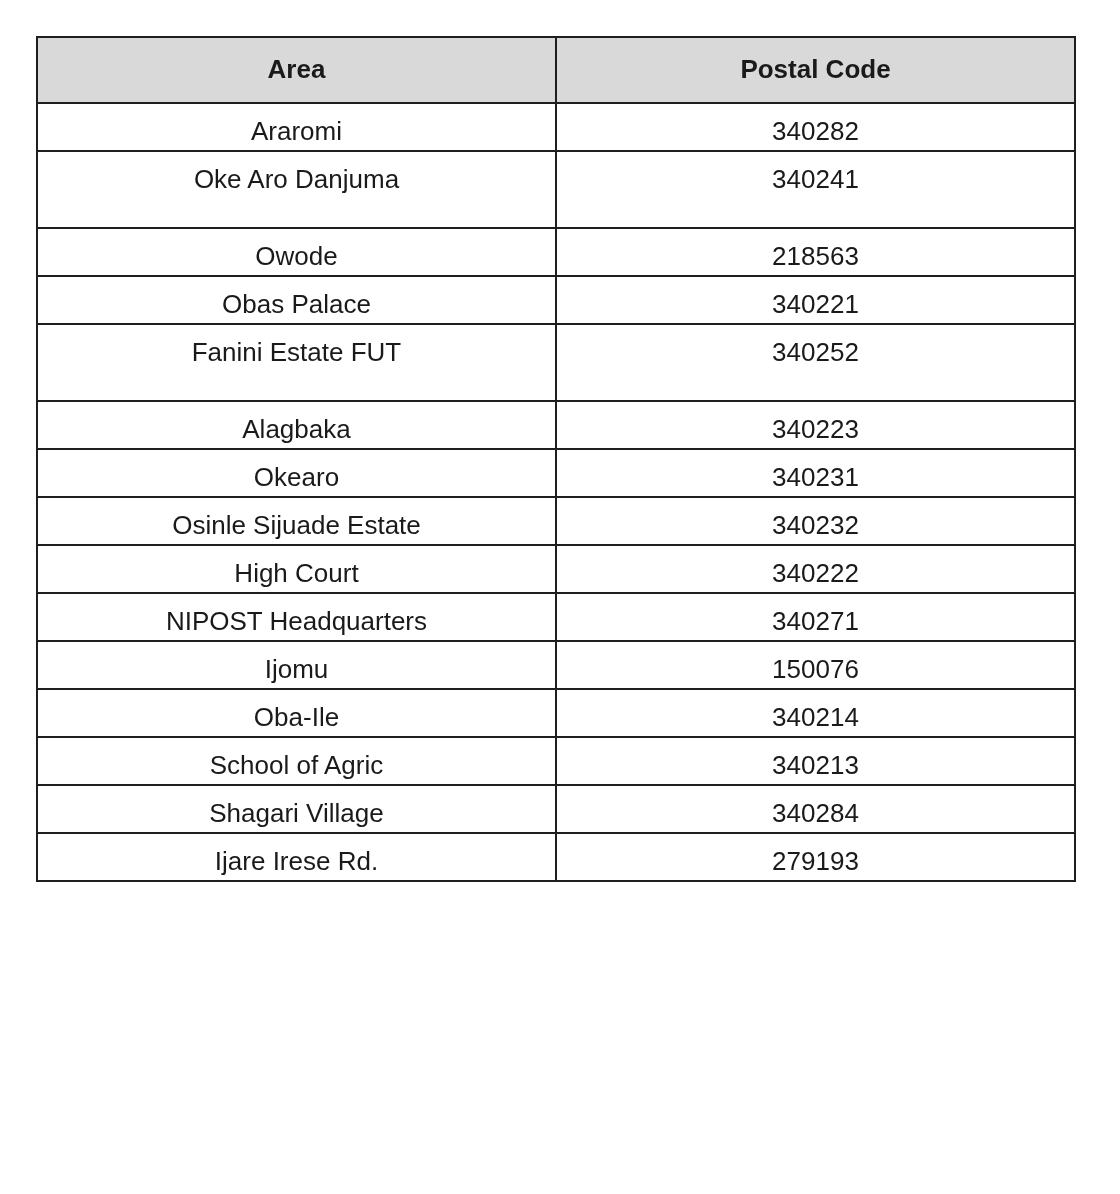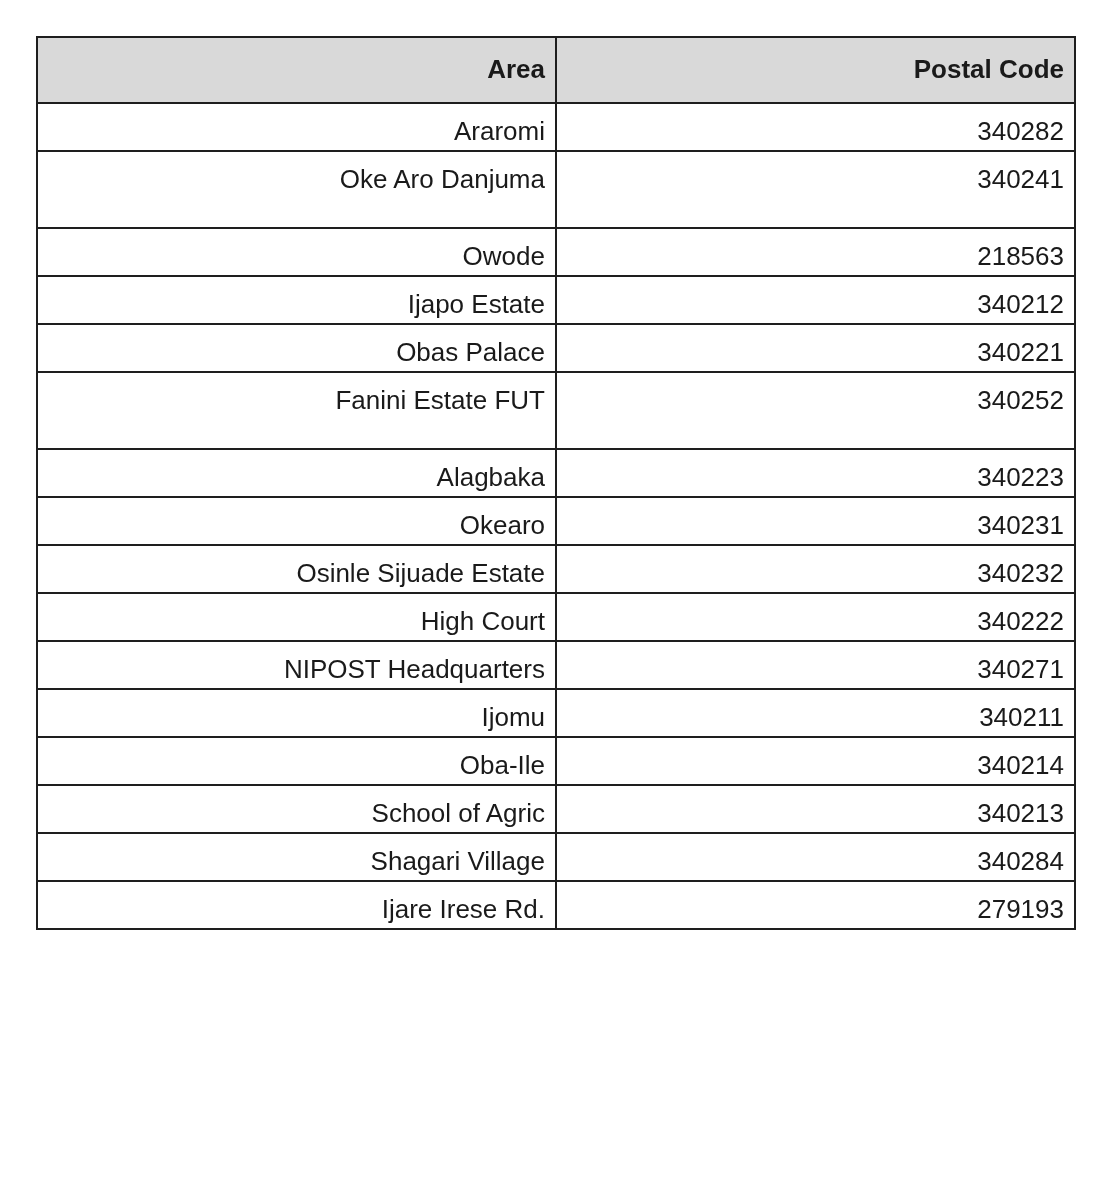--- a/index.html
+++ b/index.html
@@ -24,21 +24,21 @@
     table.postal-table {
       width: 1038px;
       border-collapse: collapse;
       table-layout: fixed;
     }
     table.postal-table col.c-area { width: 519px; }
     table.postal-table col.c-code { width: 519px; }
     table.postal-table th,
     table.postal-table td {
       border: 2px solid #1e1e1e;
-      text-align: right;
+      text-align: center;
       vertical-align: top;
       padding: 0 10px;
       font-size: 26px;
       line-height: 30px;
     }
     table.postal-table thead th {
       background: #d9d9d9;
       font-weight: bold;
       height: 62px;
       vertical-align: middle;
@@ -76,24 +76,20 @@
         </tr>
         <tr class="tall">
           <td>Oke Aro Danjuma</td>
           <td>340241</td>
         </tr>
         <tr>
           <td>Owode</td>
           <td>218563</td>
         </tr>
         <tr>
-          <td>Ijapo Estate</td>
-          <td>340212</td>
-        </tr>
-        <tr>
           <td>Obas Palace</td>
           <td>340221</td>
         </tr>
         <tr class="tall">
           <td>Fanini Estate FUT</td>
           <td>340252</td>
         </tr>
         <tr>
           <td>Alagbaka</td>
           <td>340223</td>
@@ -109,21 +105,21 @@
         <tr>
           <td>High Court</td>
           <td>340222</td>
         </tr>
         <tr>
           <td>NIPOST Headquarters</td>
           <td>340271</td>
         </tr>
         <tr>
           <td>Ijomu</td>
-          <td>340211</td>
+          <td>150076</td>
         </tr>
         <tr>
           <td>Oba-Ile</td>
           <td>340214</td>
         </tr>
         <tr>
           <td>School of Agric</td>
           <td>340213</td>
         </tr>
         <tr>

